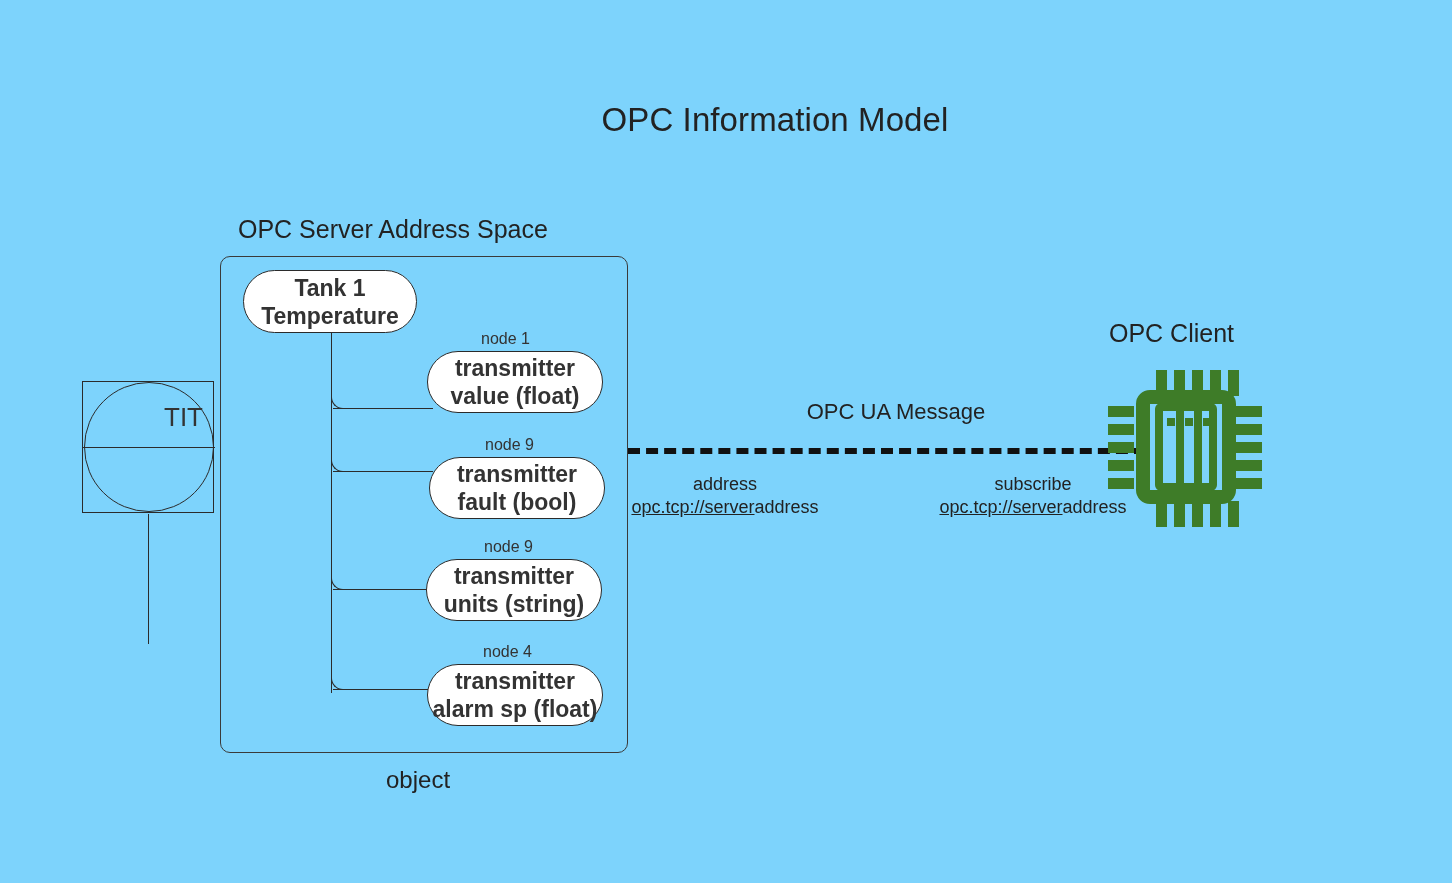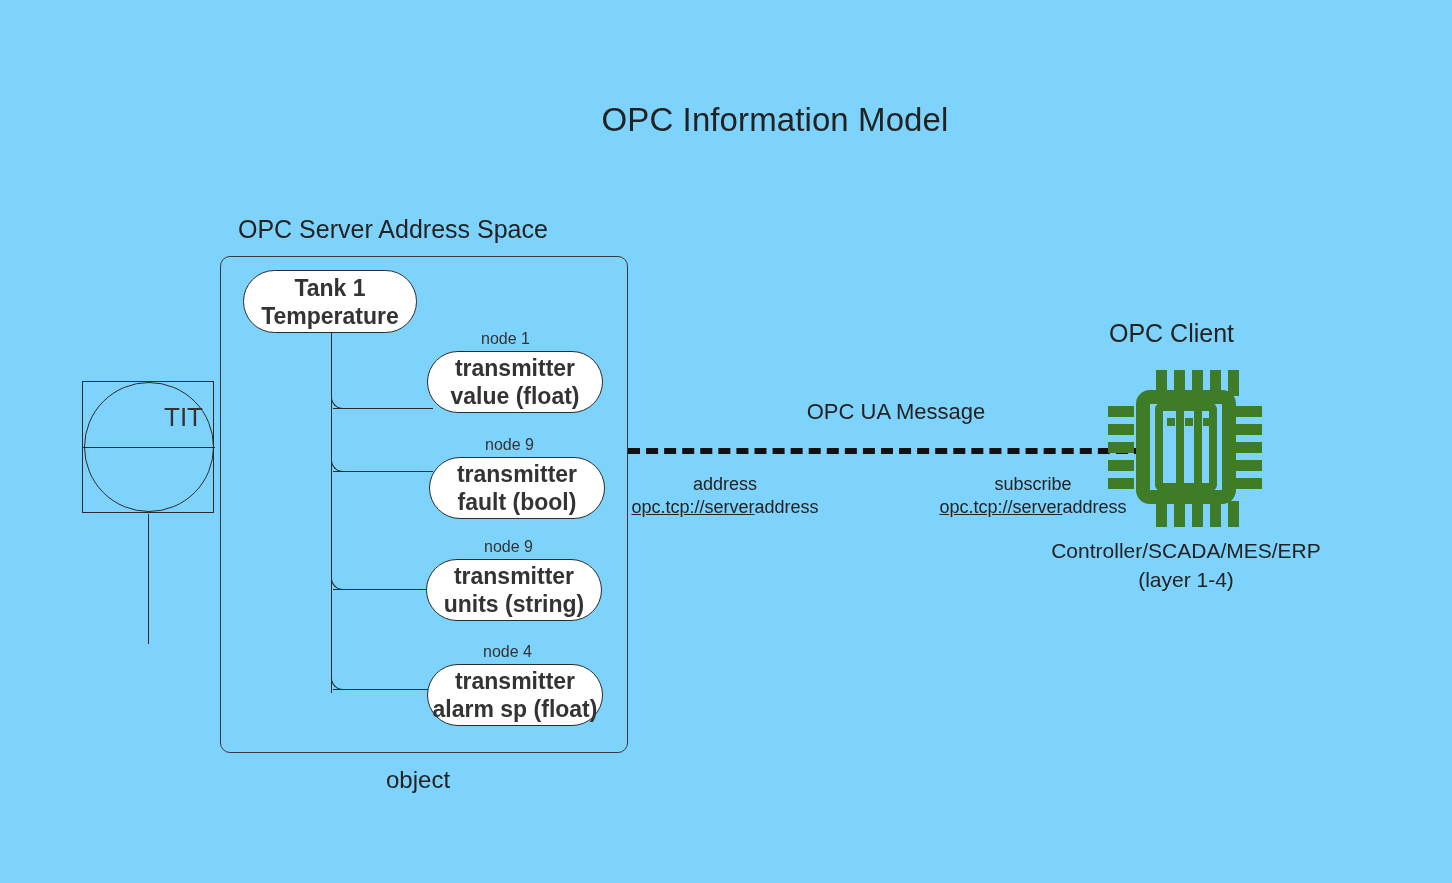--- a/index.html
+++ b/index.html
@@ -359,18 +359,14 @@
         <rect x="73" y="45" width="8" height="72"></rect>
         <rect x="91" y="45" width="8" height="72"></rect>
 
         <rect x="64" y="52" width="8" height="8"></rect>
         <rect x="82" y="52" width="8" height="8"></rect>
         <rect x="100" y="52" width="8" height="8"></rect>
       </g>
     </svg>
   </div>
 
-  <div class="client-sub">
-    <div>Controller/SCADA/MES/ERP</div>
-    <div>(layer 1-4)</div>
-  </div>
 
 </div>
 
 </body></html>

